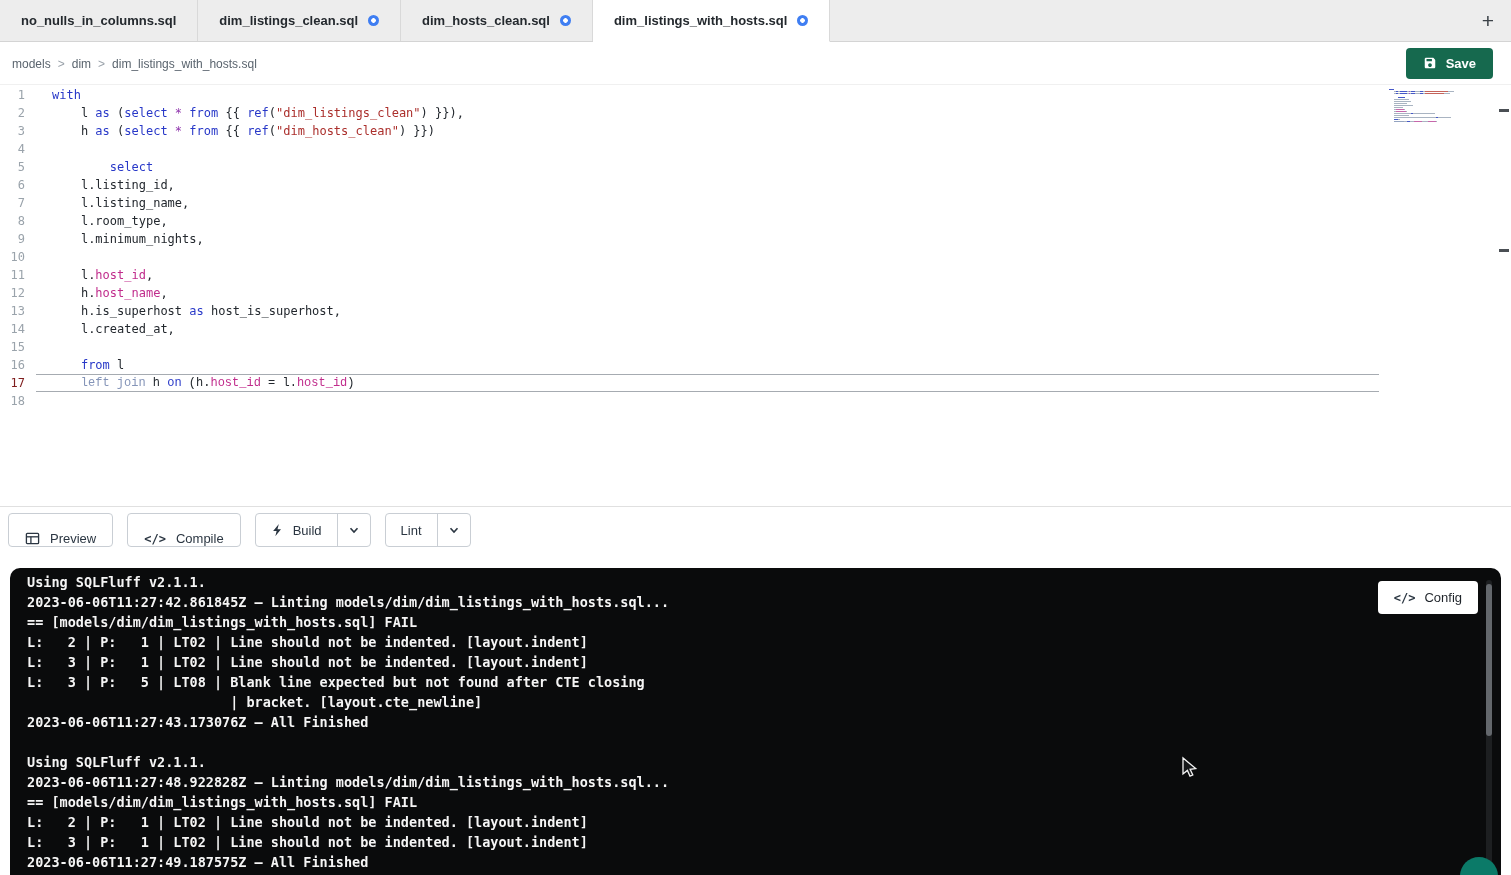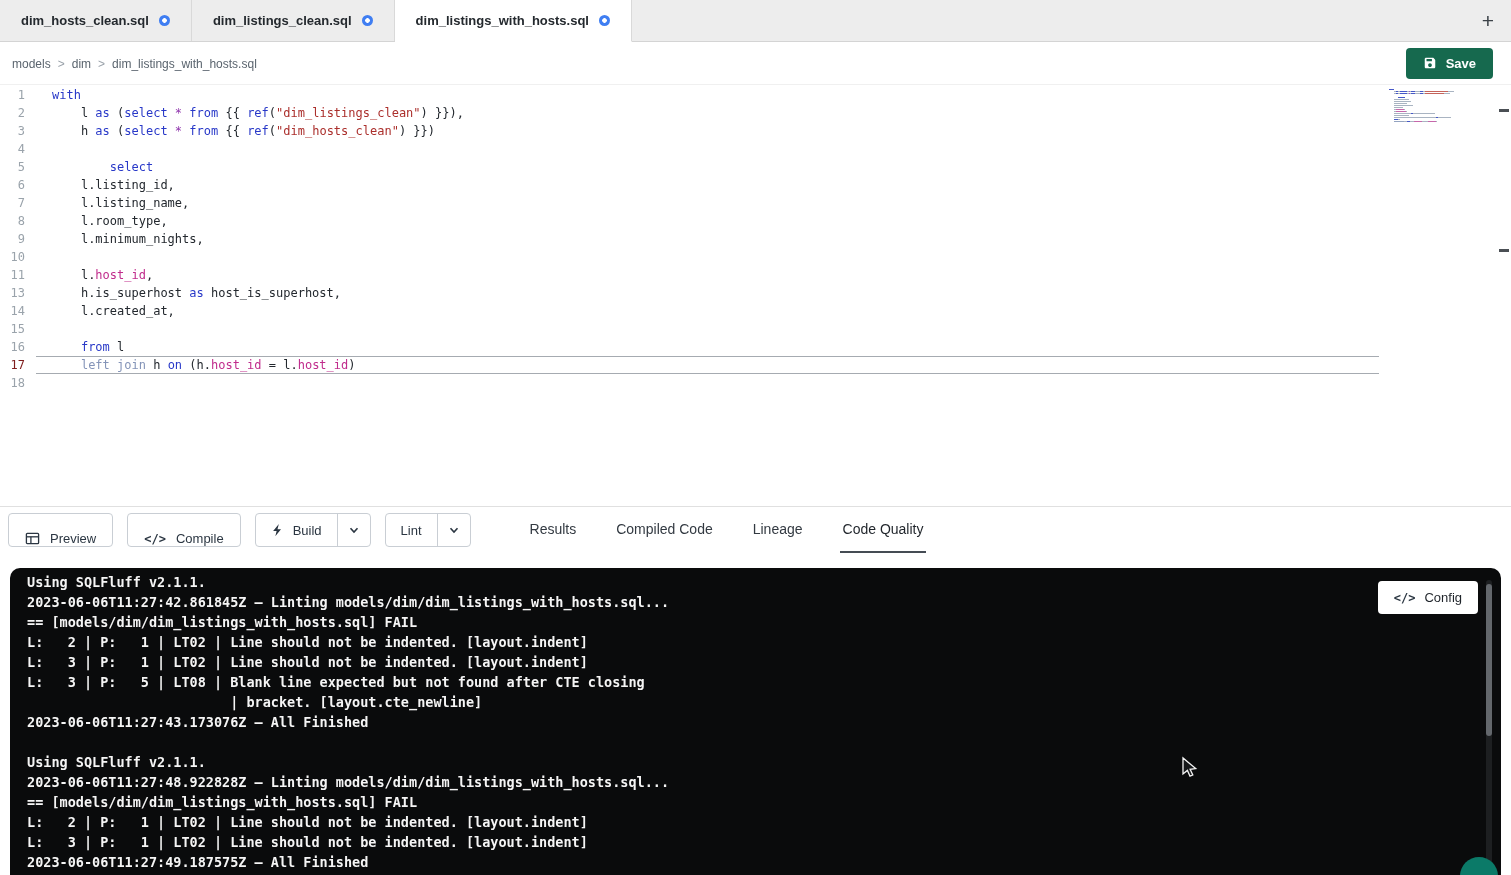--- a/index.html
+++ b/index.html
@@ -20,21 +20,21 @@
   .crumb-sep { margin: 0 7px; color: #9aa2aa; font-size: 12px; }
   .save-btn { margin-left: auto; margin-right: 6px; display: flex; align-items: center; gap: 9px; background: #16694e; color: #fff; border: none; border-radius: 4px; height: 31px; padding: 0 17px; font-size: 13px; font-weight: 700; cursor: pointer; font-family: "Liberation Sans", sans-serif; }
 
   
   .editor { position: relative; height: 421px; background: #fff; font-family: "DejaVu Sans Mono", monospace; font-size: 12px; }
   #code { padding-top: 1px; }
   .code-row { display: flex; height: 18px; line-height: 18px; }
   .gutter { width: 36px; text-align: right; padding-right: 11px; color: #9aa3ab; flex: none; }
   .code-row.active .gutter { color: #7f1d1d; }
   .code-content { flex: 1; white-space: pre; padding-left: 16px; color: #23282e; margin-right: 132px; }
-  .code-row.active .code-content { box-shadow: inset 0 1px 0 #a6abb1, inset 0 -1px 0 #a6abb1; }
+  .code-row.active .code-content { box-shadow: inset 0 1px 0 #a6abb1, inset 0 -1px 0 #a6abb1; font-family: Liberation Mono, monospace; }
   .tok-kw  { color: #2838c8; }
   .tok-kw2 { color: #8494b8; }
   .tok-str { color: #ab2f2c; }
   .tok-var { color: #c02c8c; }
   .tok-op  { color: #9036ad; }
   .tok-id  { color: #23282e; }
 
   .minimap { position: absolute; top: 4px; right: 46px; width: 76px; }
   .mm-line { display: flex; height: 1.4px; margin-bottom: 0.6px; }
   .mm-seg { height: 100%; flex: none; }
@@ -68,25 +68,28 @@
   .cursor { position: absolute; left: 1178px; top: 756px; pointer-events: none; }
 </style>
 </head>
 <body>
 
 <div class="app">
 
   <div class="tabbar">
     <div id="tabs" class="tabs">
         <div class="tab">
-          <span class="tab-label">dim_hosts_clean.sql</span>
-          <span class="dot"></span>
+          <span class="tab-label">no_nulls_in_columns.sql</span>
         </div>
         <div class="tab">
           <span class="tab-label">dim_listings_clean.sql</span>
+          <span class="dot"></span>
+        </div>
+        <div class="tab">
+          <span class="tab-label">dim_hosts_clean.sql</span>
           <span class="dot"></span>
         </div>
         <div class="tab active">
           <span class="tab-label">dim_listings_with_hosts.sql</span>
           <span class="dot"></span>
         </div>
       </div>
     <button class="newtab">+</button>
   </div>
 
@@ -139,20 +142,24 @@
         <div class="code-row">
           <span class="gutter">9</span>
           <span class="code-content"><span class="tok-ws">    </span><span class="tok-id">l.minimum_nights,</span></span>
         </div>
         <div class="code-row">
           <span class="gutter">10</span>
         </div>
         <div class="code-row">
           <span class="gutter">11</span>
           <span class="code-content"><span class="tok-ws">    </span><span class="tok-id">l.</span><span class="tok-var">host_id</span><span class="tok-id">,</span></span>
+        </div>
+        <div class="code-row">
+          <span class="gutter">12</span>
+          <span class="code-content"><span class="tok-ws">    </span><span class="tok-id">h.</span><span class="tok-var">host_name</span><span class="tok-id">,</span></span>
         </div>
         <div class="code-row">
           <span class="gutter">13</span>
           <span class="code-content"><span class="tok-ws">    </span><span class="tok-id">h.is_superhost </span><span class="tok-kw">as</span><span class="tok-id"> host_is_superhost,</span></span>
         </div>
         <div class="code-row">
           <span class="gutter">14</span>
           <span class="code-content"><span class="tok-ws">    </span><span class="tok-id">l.created_at,</span></span>
         </div>
         <div class="code-row">
@@ -323,26 +330,20 @@
       </div>
       <div class="tbtn-caret">
         <span style="display:flex;">
           <svg width="12" height="12" viewBox="0 0 12 12" fill="none" stroke="#2b3642" stroke-width="1.6">
               <path d="M2.5 4.2 6 8l3.5-3.8"></path>
             </svg>
         </span>
       </div>
     </div>
 
-    <div id="panel-tabs" class="panel-tabs">
-        <div class="ptab">Results</div>
-        <div class="ptab">Compiled Code</div>
-        <div class="ptab">Lineage</div>
-        <div class="ptab active">Code Quality</div>
-      </div>
   </div>
 
   <div class="terminal">
     <div id="term" class="term-pre">
         <div class="term-line">Using SQLFluff v2.1.1.</div>
         <div class="term-line">2023-06-06T11:27:42.861845Z — Linting models/dim/dim_listings_with_hosts.sql...</div>
         <div class="term-line">== [models/dim/dim_listings_with_hosts.sql] FAIL</div>
         <div class="term-line">L:   2 | P:   1 | LT02 | Line should not be indented. [layout.indent]</div>
         <div class="term-line">L:   3 | P:   1 | LT02 | Line should not be indented. [layout.indent]</div>
         <div class="term-line">L:   3 | P:   5 | LT08 | Blank line expected but not found after CTE closing</div>

